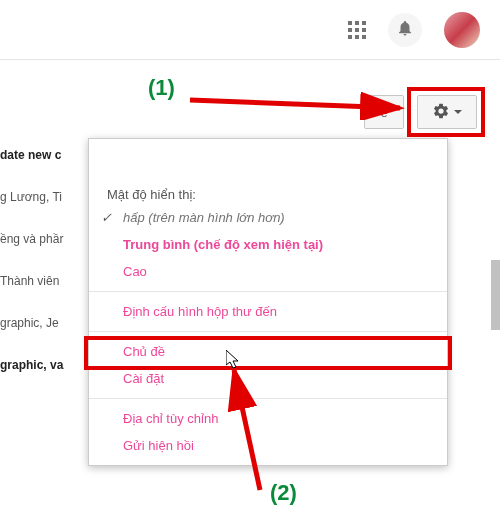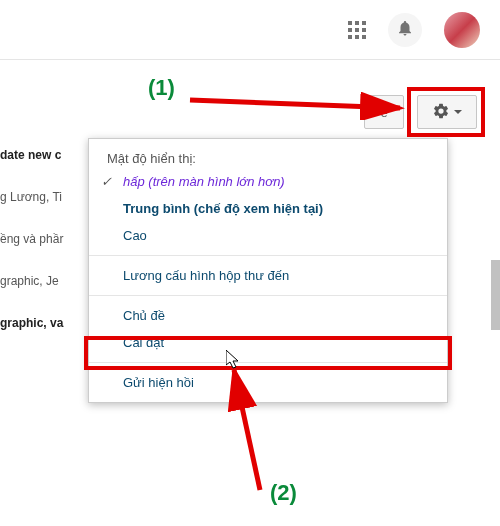--- a/index.html
+++ b/index.html
@@ -37,25 +37,25 @@
   .extra-button { position:absolute; top:95px; right:96px; width:40px; height:34px; border:1px solid #c6c6c6; background:#f5f5f5; border-radius:2px; display:flex; align-items:center; justify-content:center; color:#555; }
 
   .menu {
     position:absolute; top:138px; left:88px;
     width:360px; background:#fff;
     border:1px solid rgba(0,0,0,.2);
     box-shadow:0 2px 8px rgba(0,0,0,.25);
     z-index:15;
     padding: 6px 0;
   }
-  .menu .section-title { padding: 6px 18px 2px; color:#555; font-size:13px; }
-  .menu .item { padding: 6px 18px 6px 34px; font-size:13px; color:#0c4a6e; cursor:pointer; position:relative; }
+  .menu .section-title { padding: 6px 18px 2px; color:#555; font-size:13px;margin-top:36px; }
+  .menu .item { padding: 6px 18px 6px 34px; font-size:13px; color:#ec4899; cursor:pointer; position:relative; }
   .menu .item.check::before { content:"✓"; position:absolute; left:12px; color:#555; font-style:italic; }
   .menu .item.bold { font-weight:bold; }
-  .menu .item.sub { color:#6d28d9; font-style:italic; padding-left:34px; }
+  .menu .item.sub { color:#737373; font-style:italic; padding-left:34px; }
   .menu .divider { height:1px; background:#e5e5e5; margin:6px 0; }
 
   .item-highlight { position:absolute; left:84px; top:336px; width:368px; height:34px; border:4px solid #e10000; z-index:25; pointer-events:none; }
 
   .bg-list { position:absolute; left:0; top:134px; width:96px; font-size:12px; color:#555; }
   .bg-list div { padding: 14px 0 14px 0; border-bottom:0; white-space:nowrap; overflow:hidden; }
   .bg-list .bold { font-weight:bold; color:#222; }
 
   
   .arrow-svg { position:absolute; z-index:28; pointer-events:none; }
@@ -115,25 +115,26 @@
     </defs>
   <line x1="10" y1="20" x2="220" y2="28" stroke="#e10000" stroke-width="5" marker-end="url(#ah1)"></line>
 </svg>
 
 <div class="menu">
   <div class="section-title">Mật độ hiển thị:</div>
   <div class="item check sub"><span>hấp (trên màn hình lớn hơn)</span></div>
   <div class="item bold"><span>Trung bình (chế độ xem hiện tại)</span></div>
   <div class="item"><span>Cao</span></div>
   <div class="divider"></div>
-  <div class="item"><span>Lương cấu hình hộp thư đến</span></div>
+  <div class="item"><span>Định cấu hình hộp thư đến</span></div>
   <div class="divider"></div>
   <div class="item"><span>Chủ đề</span></div>
   <div class="item"><span>Cài đặt</span></div>
   <div class="divider"></div>
+  <div class="item"><span>Địa chỉ tùy chỉnh</span></div>
   <div class="item"><span>Gửi hiện hồi</span></div>
 </div>
 <div class="item-highlight"></div>
 
 <div class="cursor">
   <svg viewBox="0 0 16 20">
       <path d="M0,0 L0,15 L4,12 L7,18 L10,17 L7,11 L12,11 Z" fill="#fff" stroke="#000" stroke-width="1"></path>
     </svg>
 </div>
 
@@ -143,17 +144,18 @@
         <path d="M0,0 L0,6 L9,3 z" fill="#e10000"></path>
       </marker>
     </defs>
   <line x1="40" y1="130" x2="14" y2="10" stroke="#e10000" stroke-width="5" marker-end="url(#ah2)"></line>
 </svg>
 
 <div class="bg-list">
   <div class="bold">date new c</div>
   <div>g Lương, Ti</div>
   <div>ềng và phầr</div>
+  <div>Thành viên</div>
   <div>graphic, Je</div>
   <div class="bold">graphic, va</div>
 </div>
 
 <div class="scrollbar"></div>
 
 </body></html>

